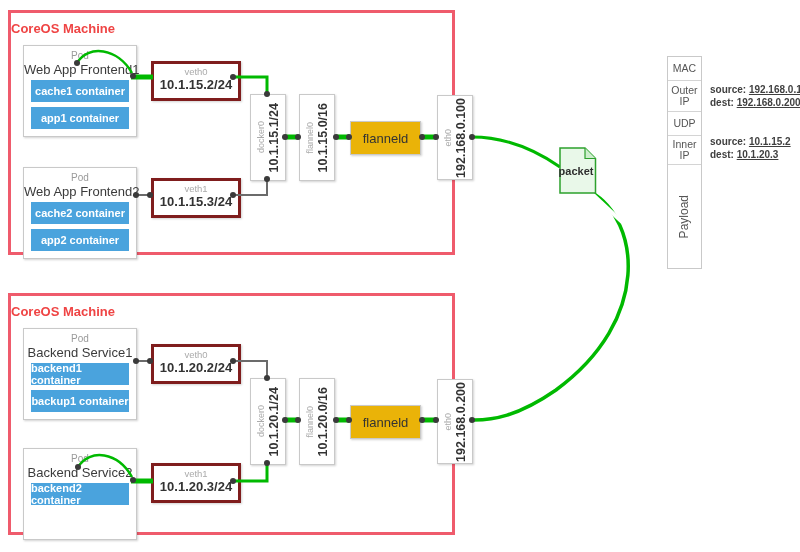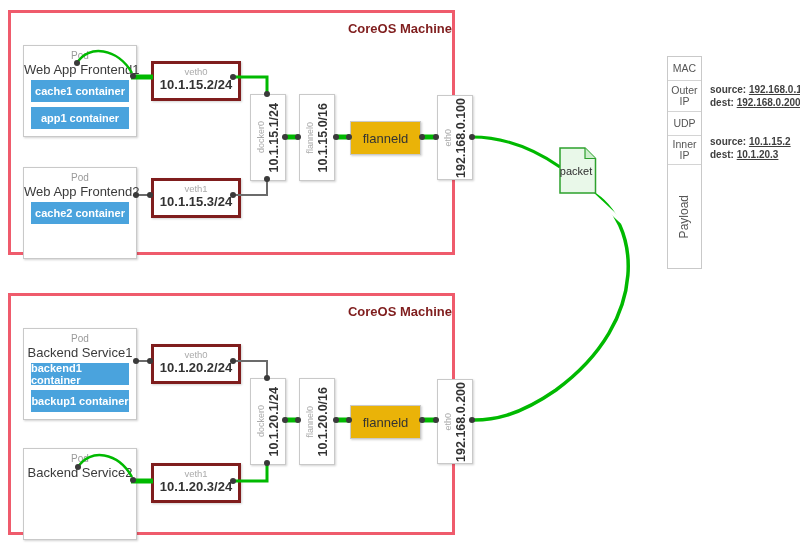--- a/index.html
+++ b/index.html
@@ -2,22 +2,22 @@
 <html><head>
 <meta charset="utf-8">
 <style>
   html,body{margin:0;padding:0;background:#ffffff;}
   #canvas{position:relative;width:800px;height:552px;overflow:hidden;
           font-family:"Liberation Sans",sans-serif;background:#ffffff;}
 
   .machine{position:absolute;left:8px;width:441px;border:3px solid #ef5b6c;z-index:1;}
   #machine1{top:10px;height:239px;}
   #machine2{top:293px;height:236px;}
-  .machine-title{position:absolute;top:8px;left:0;right:0;text-align:right;
-                 font-size:13px;font-weight:bold;color:#7f1d1d;}
+  .machine-title{position:absolute;top:8px;left:0;right:0;text-align:left;
+                 font-size:13px;font-weight:bold;color:#ef4444;}
 
   .pod{position:absolute;width:112px;height:90px;background:#fff;border:1px solid #c9c9c9;
        box-shadow:1px 1px 2px rgba(0,0,0,0.18);z-index:2;margin-top:16px;}
   .pod-tag{text-align:center;font-size:10px;color:#9a9a9a;margin-top:4px;}
   .pod-title{text-align:center;font-size:13px;color:#3b3b3b;margin-top:1px;white-space:nowrap;}
   .container-box{position:absolute;left:7px;right:7px;height:22px;background:#4aa3dd;
        color:#fff;font-size:11px;font-weight:bold;display:flex;align-items:center;justify-content:center;}
   .c1{top:34px;} .c2{top:61px;}
 
   .vethbox{position:absolute;width:84px;height:34px;background:#fff;border:3px solid #7f1d1d;
@@ -32,21 +32,21 @@
   .vip{writing-mode:vertical-rl;transform:rotate(180deg);font-size:12.5px;font-weight:bold;color:#333;white-space:nowrap;}
 
   .flanneld-box{position:absolute;width:69px;height:32px;background:#eab308;border:1px solid #c9c9c9;
        box-shadow:1px 1px 2px rgba(0,0,0,0.18);display:flex;align-items:center;justify-content:center;
        font-size:13px;color:#333;z-index:2;}
 
   #links{position:absolute;left:0;top:0;z-index:3;pointer-events:none;}
 
   .packet{position:absolute;left:559px;top:147px;width:38px;height:47px;z-index:4;}
   .packet-label{position:absolute;left:0;top:0;right:4px;bottom:0;display:flex;align-items:center;
-       justify-content:center;font-size:11px;font-weight:normal;color:#2e2e2e;}
+       justify-content:center;font-size:11px;font-weight:bold;color:#2e2e2e;}
 
   .stack{position:absolute;left:667px;top:56px;width:33px;background:#fff;border:1px solid #c9c9c9;z-index:4;}
   .stack-sec{border-top:1px solid #d4d4d4;display:flex;align-items:center;justify-content:center;
        text-align:center;font-size:10.5px;color:#555;line-height:11px;}
   .stack-sec:first-child{border-top:none;}
   .s-mac{height:23px;} .s-outer{height:30px;} .s-udp{height:23px;} .s-inner{height:28px;}
   .s-payload{height:103px;}
   .s-payload .vpay{writing-mode:vertical-rl;transform:rotate(180deg);font-size:12px;color:#555;}
 
   .anno{position:absolute;left:710px;font-size:10px;font-weight:bold;color:#3f3f3f;
@@ -69,31 +69,33 @@
   <div class="pod" style="left:23px;top:29px;">
     <div class="pod-tag">Pod</div>
     <div class="pod-title">Web App Frontend1</div>
     <div class="container-box c1">cache1 container</div>
     <div class="container-box c2">app1 container</div>
   </div>
   <div class="pod" style="left:23px;top:151px;">
     <div class="pod-tag">Pod</div>
     <div class="pod-title">Web App Frontend2</div>
     <div class="container-box c1">cache2 container</div>
+    <div class="container-box c2">app2 container</div>
   </div>
 
   <div class="pod" style="left:23px;top:312px;">
     <div class="pod-tag">Pod</div>
     <div class="pod-title">Backend Service1</div>
     <div class="container-box c1">backend1 container</div>
     <div class="container-box c2">backup1 container</div>
   </div>
   <div class="pod" style="left:23px;top:432px;">
     <div class="pod-tag">Pod</div>
     <div class="pod-title">Backend Service2</div>
+    <div class="container-box c1">backend2 container</div>
   </div>
 
   <div class="vethbox" style="left:151px;top:61px;">
     <div class="veth-label">veth0</div>
     <div class="veth-ip">10.1.15.2/24</div>
   </div>
   <div class="vethbox" style="left:151px;top:178px;">
     <div class="veth-label">veth1</div>
     <div class="veth-ip">10.1.15.3/24</div>
   </div>

